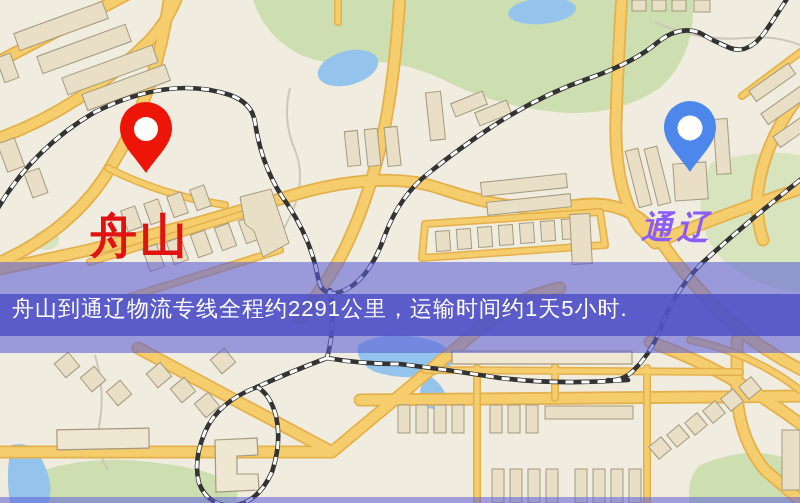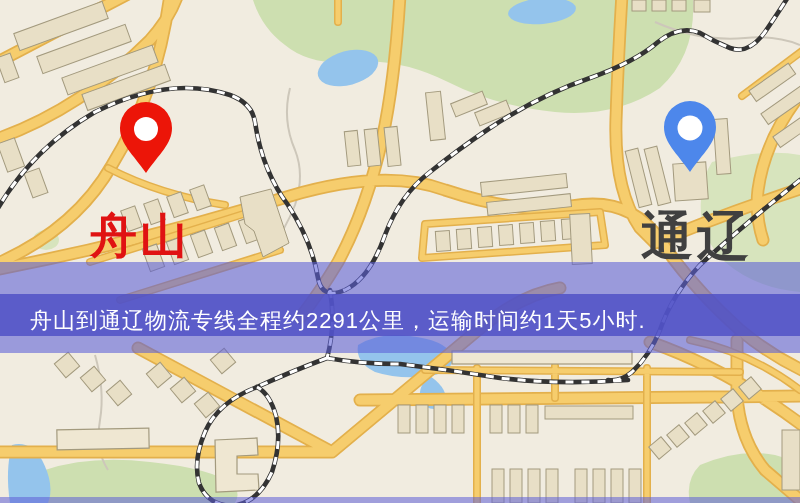--- a/index.html
+++ b/index.html
@@ -23,32 +23,32 @@
   .rail-dash { fill:none; stroke:#ffffff; stroke-width:3; stroke-dasharray:8 8; }
   .bld { fill:#e8dfc6; stroke:#a39a7e; stroke-width:1; }
   .bld2 { fill:#efe7d2; stroke:#a39a7e; stroke-width:1.2; }
 
   
   .loc-label {
     position:absolute; font-family:"Liberation Serif", serif; font-weight:700;
     line-height:1; white-space:nowrap; pointer-events:none;margin-top:37px;
   }
   .loc-origin { left:90px; top:176px; font-size:47px; color:#e01212; letter-spacing:3px; }
-  .loc-dest   { left:641px; top:174px; font-size:52px; color:#404040; letter-spacing:4px; }
+  .loc-dest   { left:641px; top:174px; font-size:32px; color:#8b5cf6; letter-spacing:4px;font-style:italic; }
 
   
   .banner {
     position:absolute; left:0; right:0; top:262px; height:91px;
     background:rgba(92,94,215,0.58);
   }
   .banner-core {
     position:absolute; left:0; right:0; top:32px; height:42px;
     background:rgba(80,81,198,0.85);
-    display:flex; align-items:flex-end;
-    padding-left:30px; box-sizing:border-box;
+    display:flex; align-items:flex-start;
+    padding-left:12px; box-sizing:border-box;
   }
   .banner-text {
     color:#ffffff; font-size:22px; letter-spacing:1px; white-space:nowrap;
   }
   .bottom-strip {
     position:absolute; left:0; right:0; bottom:0; height:6px;
     background:rgba(92,94,215,0.55);
   }
 </style>
 </head>

